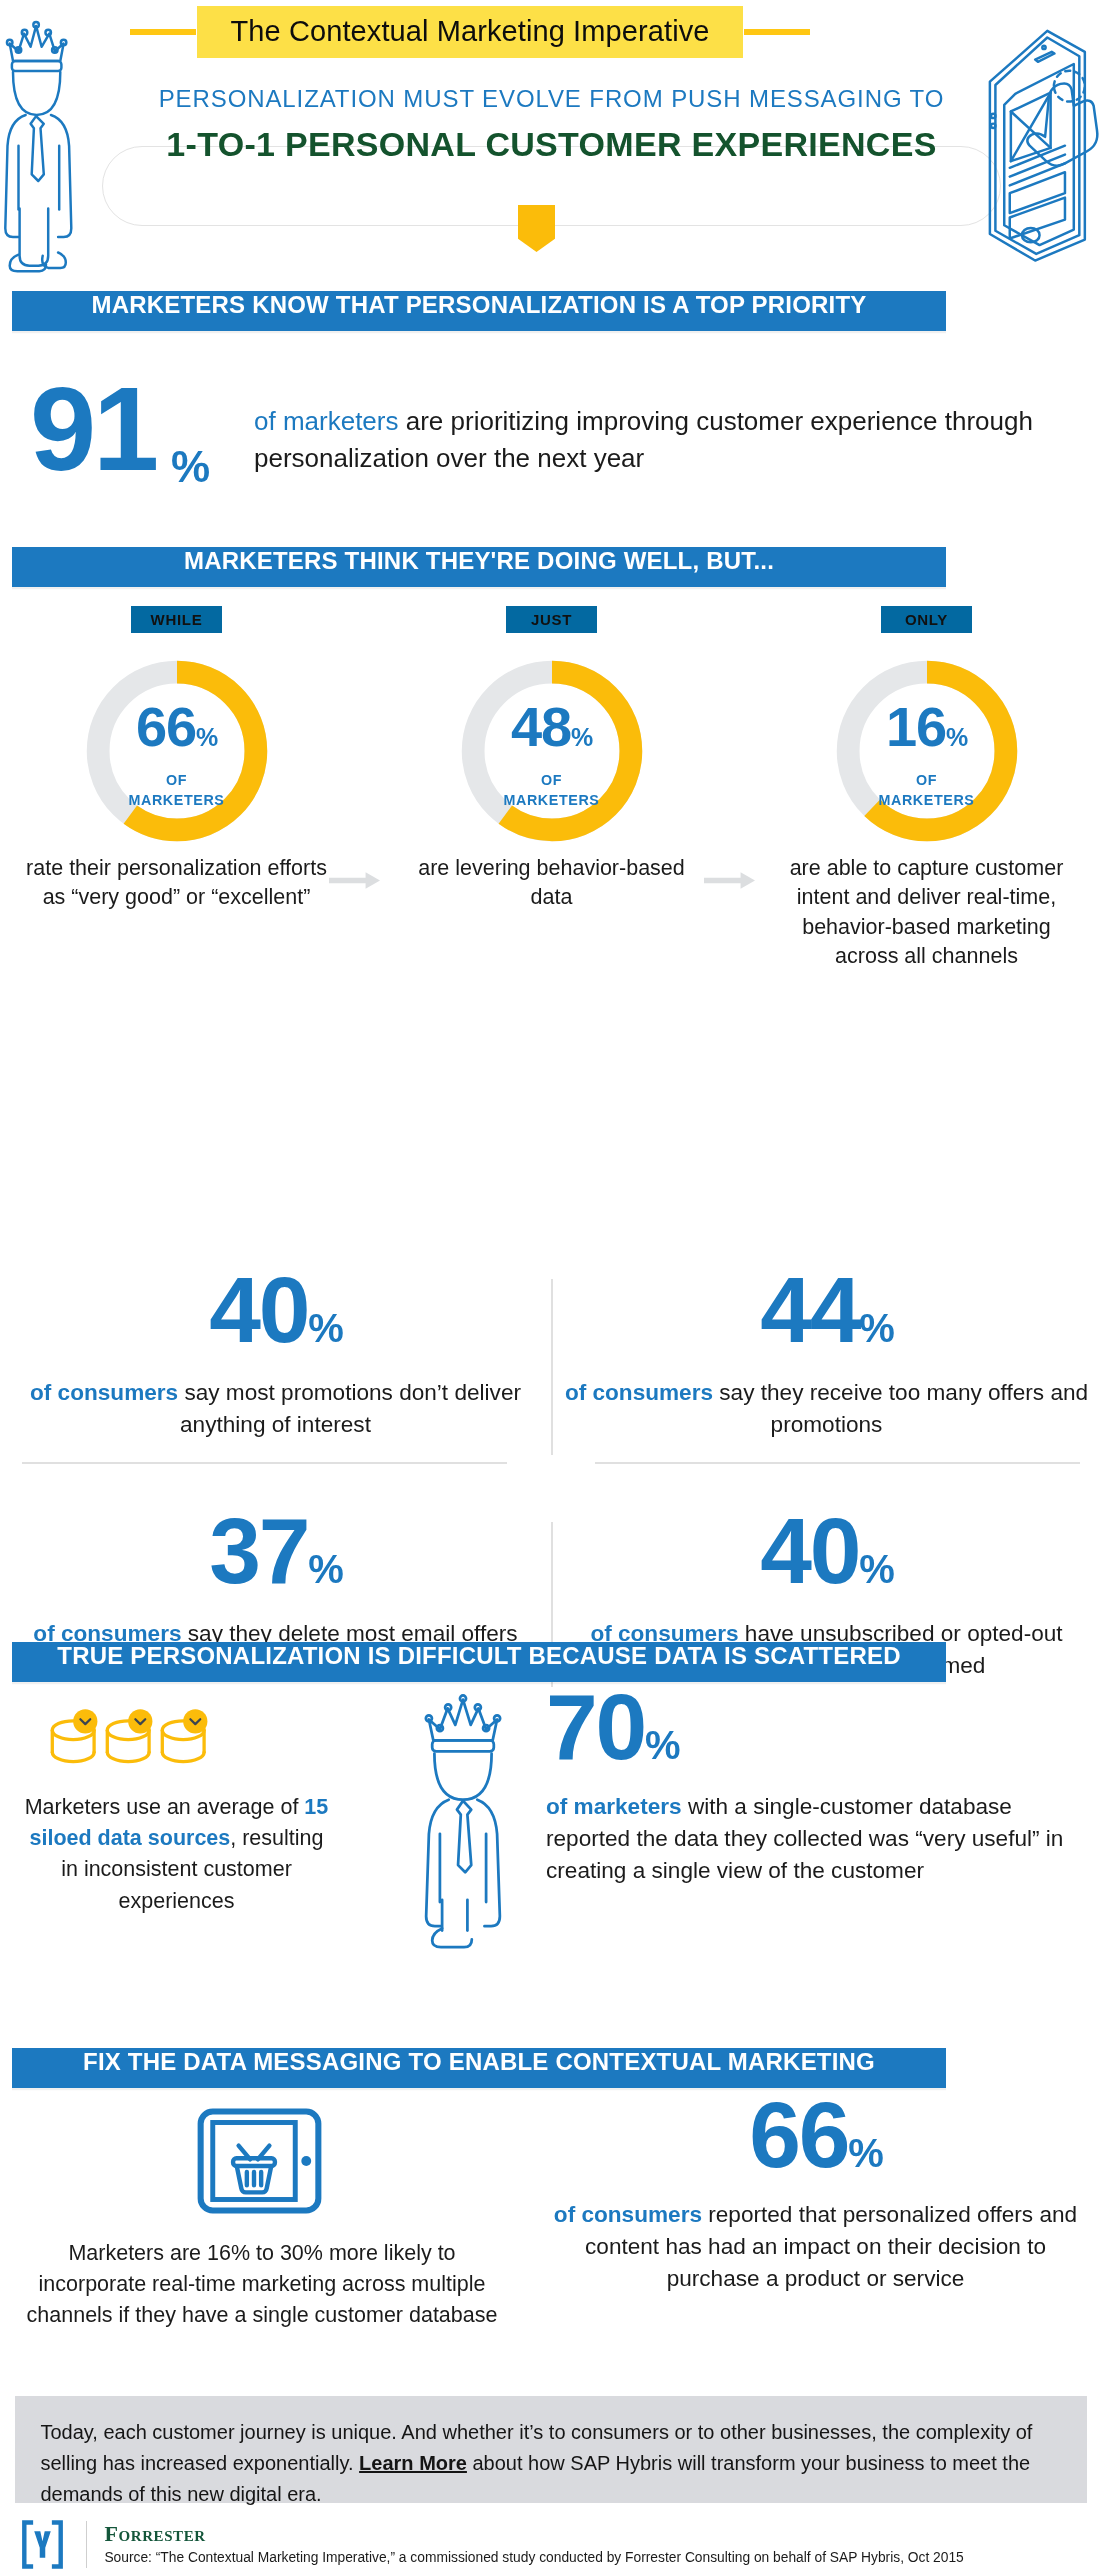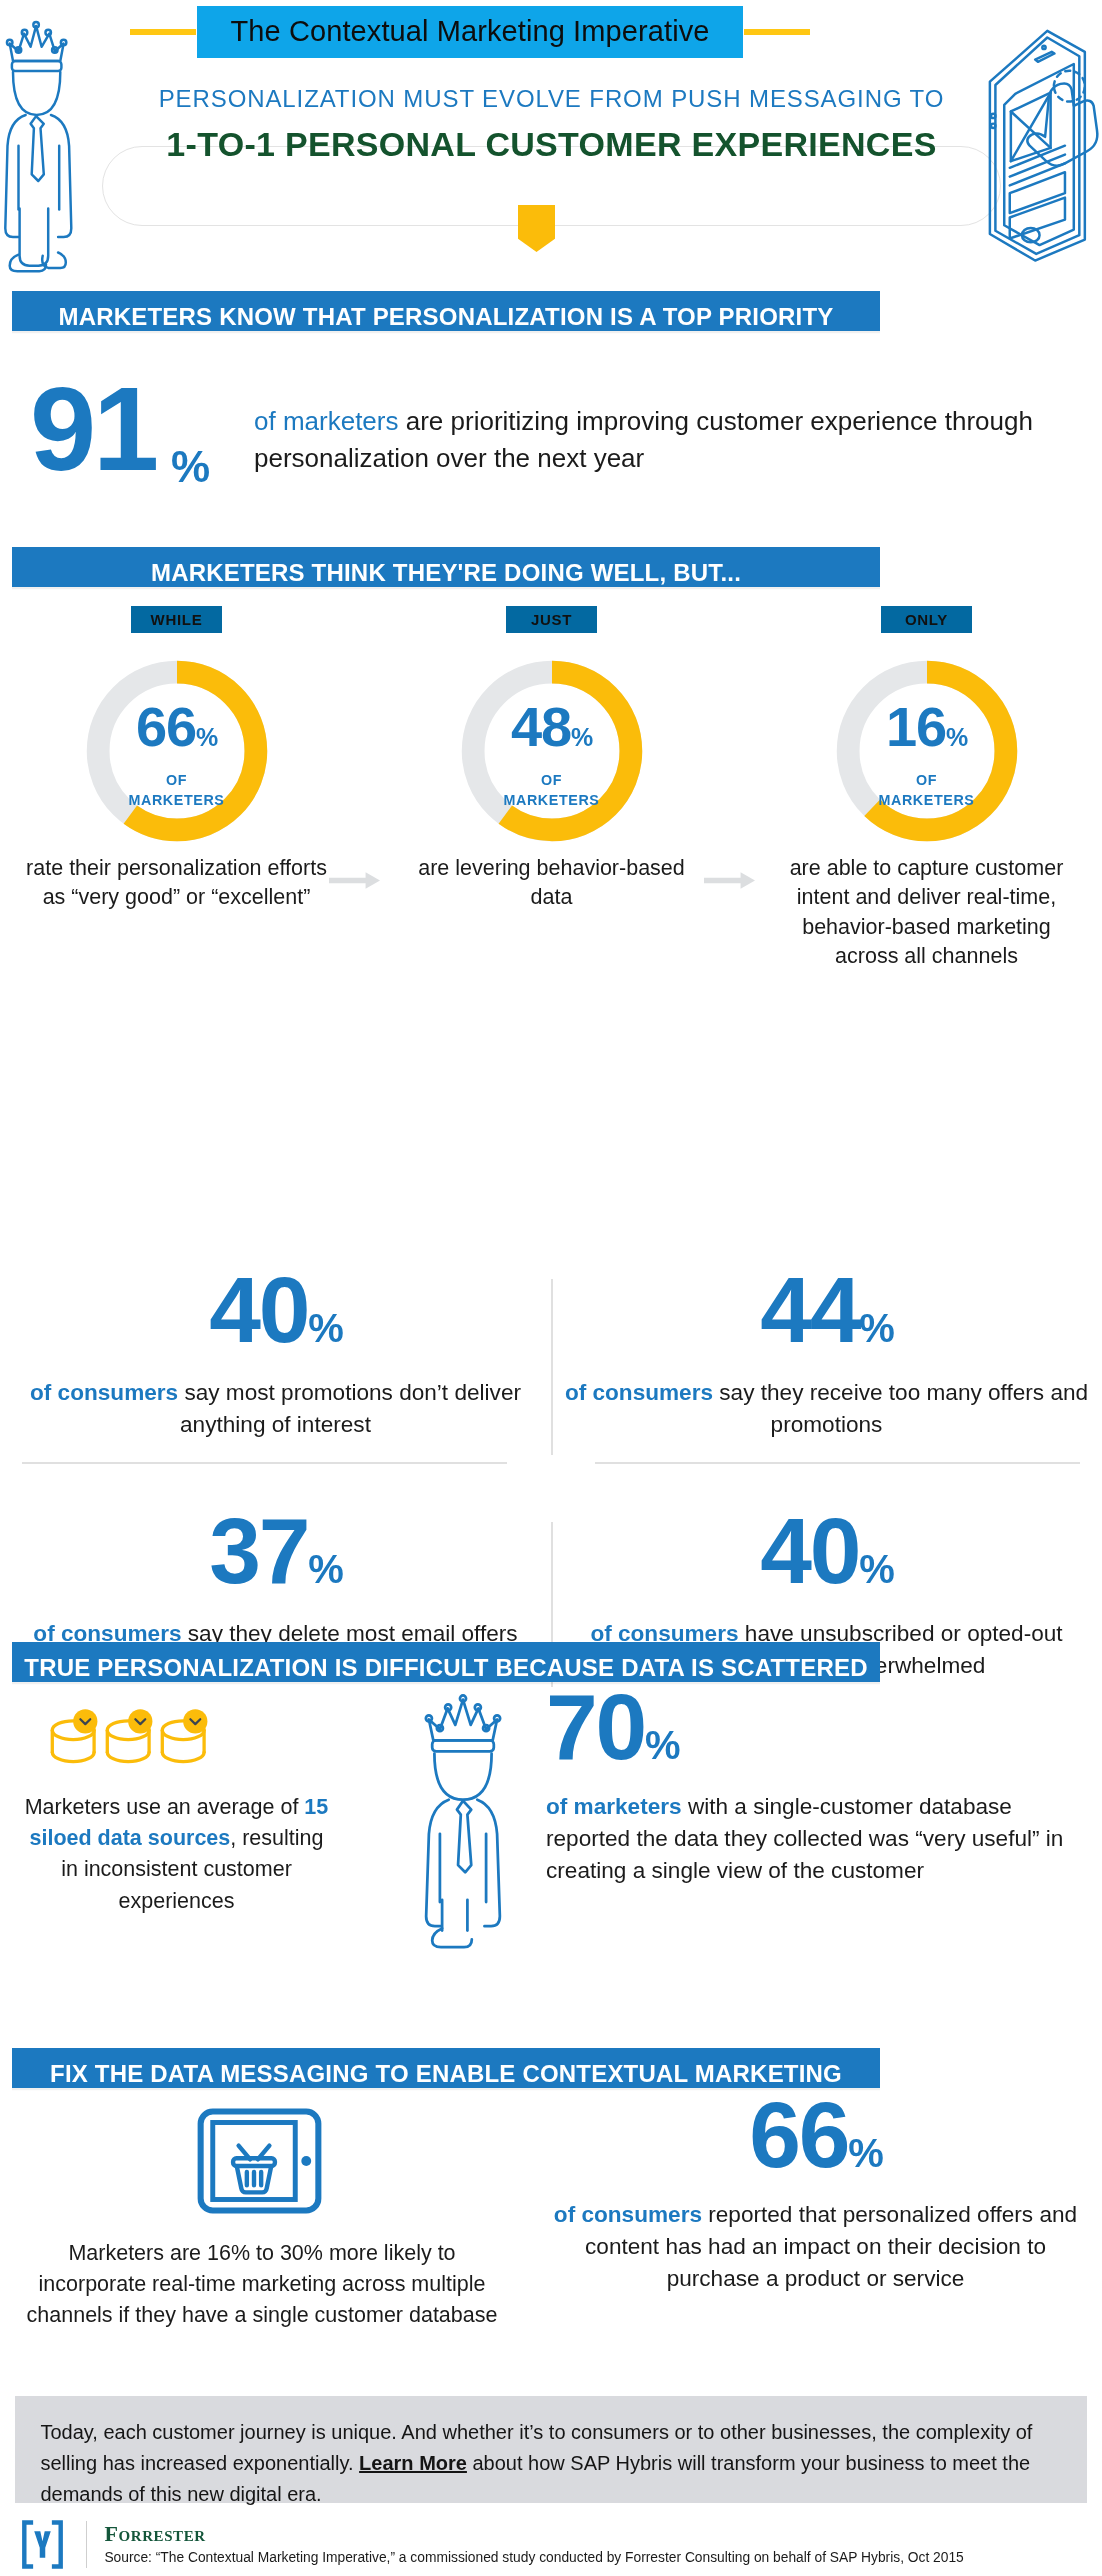--- a/index.html
+++ b/index.html
@@ -12,21 +12,21 @@
     color:#1b1b1b;
     -webkit-font-smoothing:antialiased;
   }
   .page { position:relative; width:1103px; height:2576px; overflow:hidden; }
 
   
   .header { position:relative; height:276px; }
 
   .title-chip {
     position:absolute; left:197px; top:5.5px; width:546px; height:52px;
-    background:#0ea5e9; display:flex; align-items:center; justify-content:center;
+    background:#fde047; display:flex; align-items:center; justify-content:center;
   }
   .title-chip span {
     font-size:29px; font-weight:400; color:#0d0d0d; letter-spacing:0.1px;
     font-family:"Liberation Sans", sans-serif;
   }
   .title-rule-l, .title-rule-r {
     position:absolute; top:29px; height:6px; background:#FFC713;
   }
   .title-rule-l { left:130px; width:66px; }
   .title-rule-r { left:744px; width:66px; }
@@ -50,22 +50,22 @@
     background:#FBBC0A;
     clip-path: polygon(0 0, 100% 0, 100% 72%, 50% 100%, 0 72%);
   }
 
   
   .king-illo { position:absolute; left:2.2px; top:10px; width:77px; height:265px; }
   .phone-illo { position:absolute; left:982px; top:11px; width:119px; height:265px; }
 
   
   .bar {
-    position:absolute; left:12px; width:868px; height:40px;
-    background:#1C79C0; display:flex; align-items:flex-end; justify-content:center;
+    position:absolute; left:12px; width:934px; height:40px;
+    background:#1C79C0; display:flex; align-items:flex-start; justify-content:center;
     box-shadow: 0 2.2px 0 rgba(0,0,0,.06);
   }
   .bar span {
     color:#ffffff; font-weight:bold; font-size:24px; letter-spacing:0.2px;
     white-space:nowrap;
   }
 
   
   .stat91 { position:absolute; left:0; top:380px; width:1103px; height:127px; }
   .stat91 .num {

